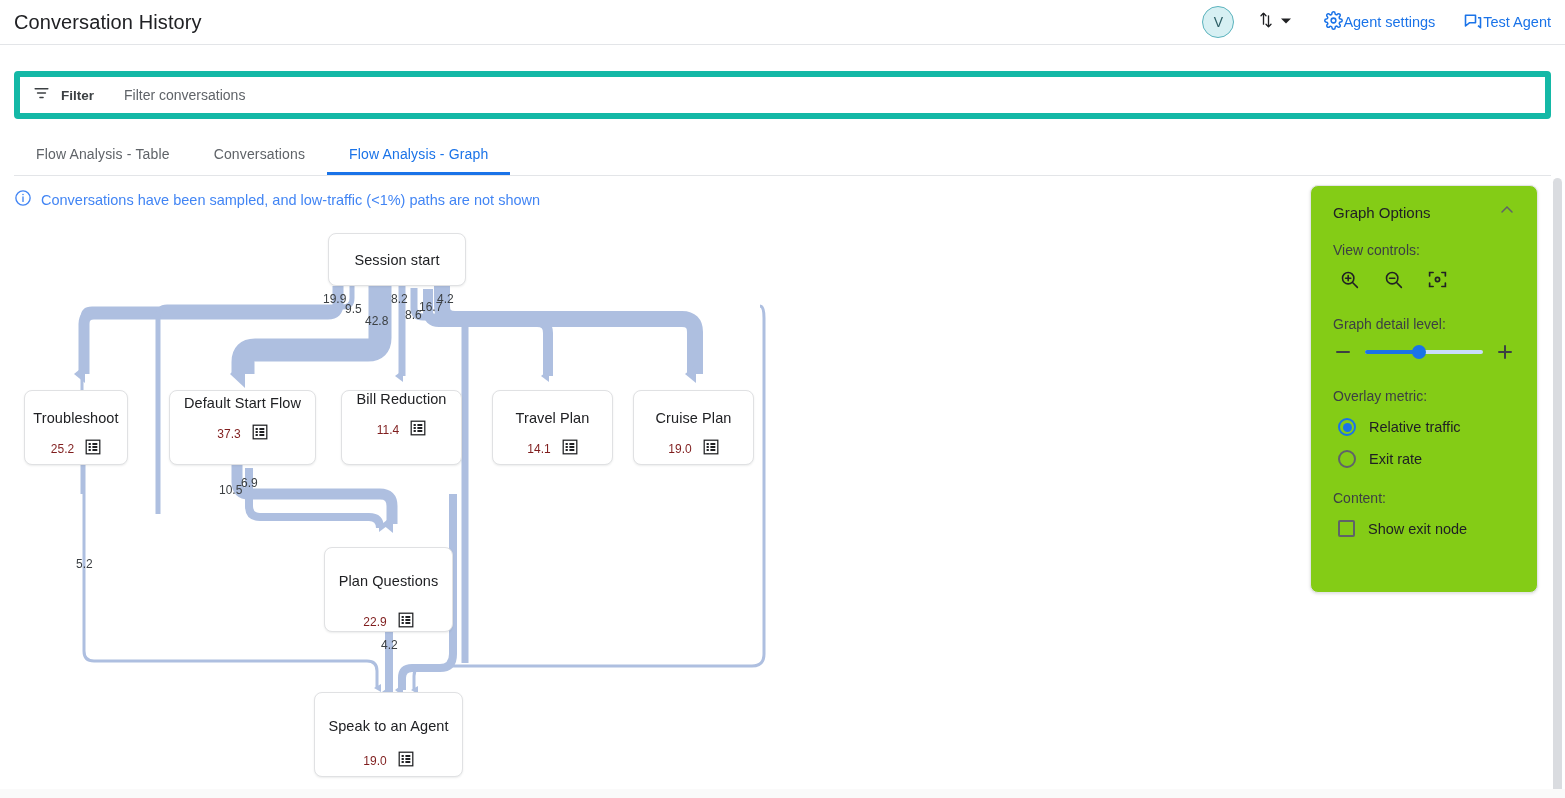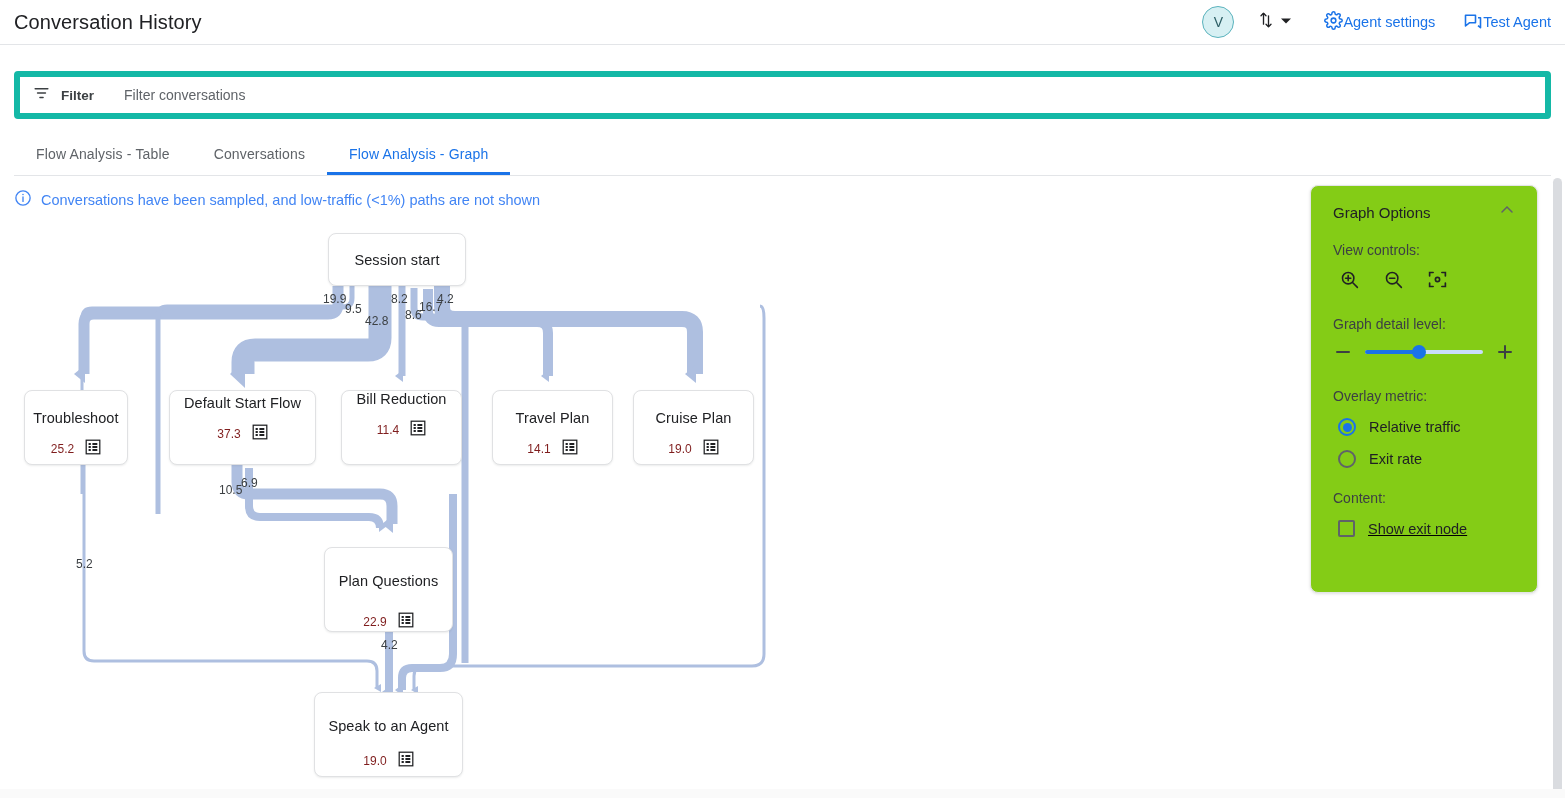--- a/index.html
+++ b/index.html
@@ -123,21 +123,21 @@
   }
   .pm-btn { cursor:pointer; color:#3c4043; display:flex; align-items:center; justify-content:center; width:20px; height:20px;}
   .radio-row { display:flex; align-items:center; gap:13px; margin-bottom:14px; cursor:pointer; }
   .radio {
     width:18px; height:18px; border-radius:50%; border:2px solid #5f6368;
     display:flex; align-items:center; justify-content:center; flex:none;
   }
   .radio.on { border-color:#1a73e8; }
   .radio.on::after { content:""; width:9px; height:9px; border-radius:50%; background:#1a73e8; }
   .radio-label { font-size:14.5px; color:#202124; }
-  .check-row { display:flex; align-items:center; gap:13px; cursor:pointer;text-decoration:underline; }
+  .check-row { display:flex; align-items:center; gap:13px; cursor:pointer; }
   .checkbox { width:17px; height:17px; border:2px solid #5f6368; border-radius:2px; flex:none; }
 
   
   .vscroll {
     position:absolute; right:3px; top:178px; width:9px; height:616px;
     border-radius:5px; background:#dadce0; cursor:pointer;
   }
   .bottomstrip {
     position:absolute; left:0; bottom:0; width:1565px; height:9px; background:#fafafa;
   }

